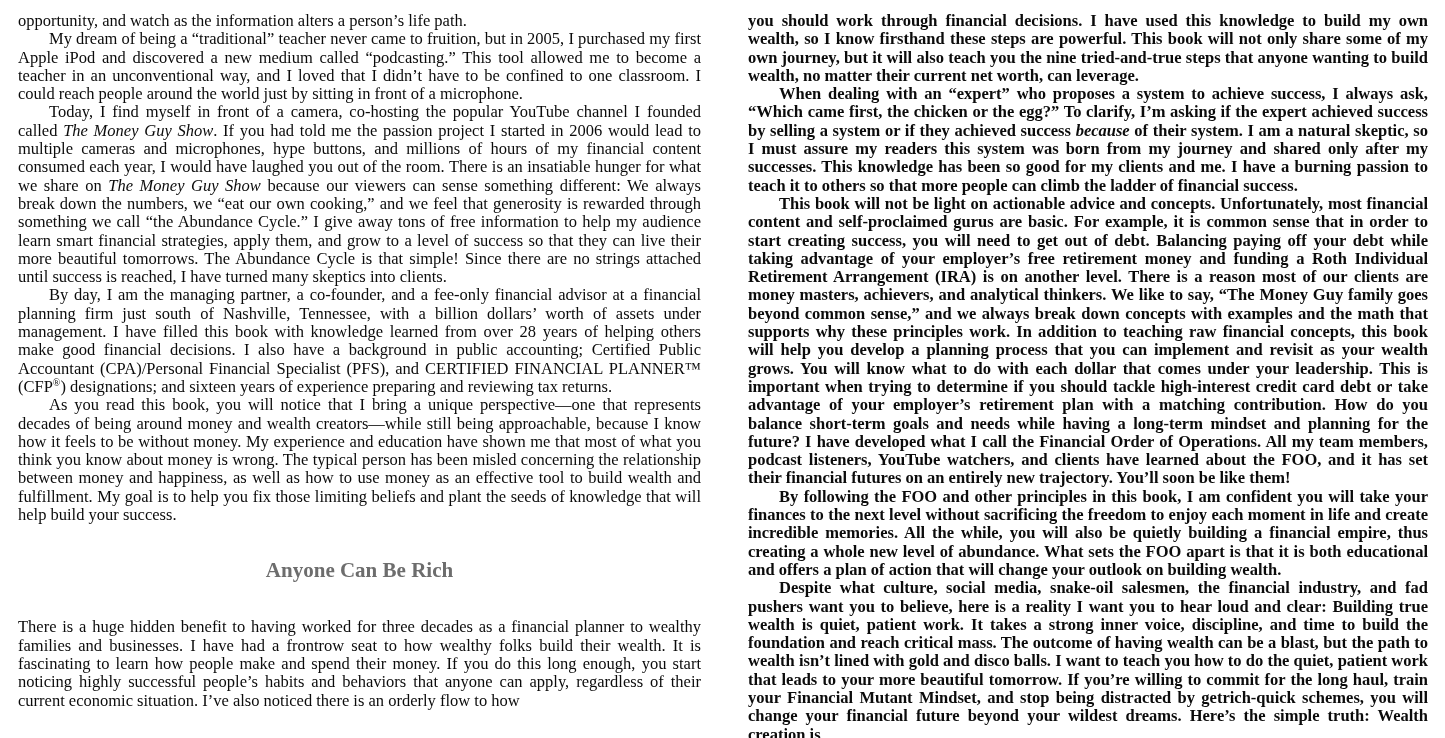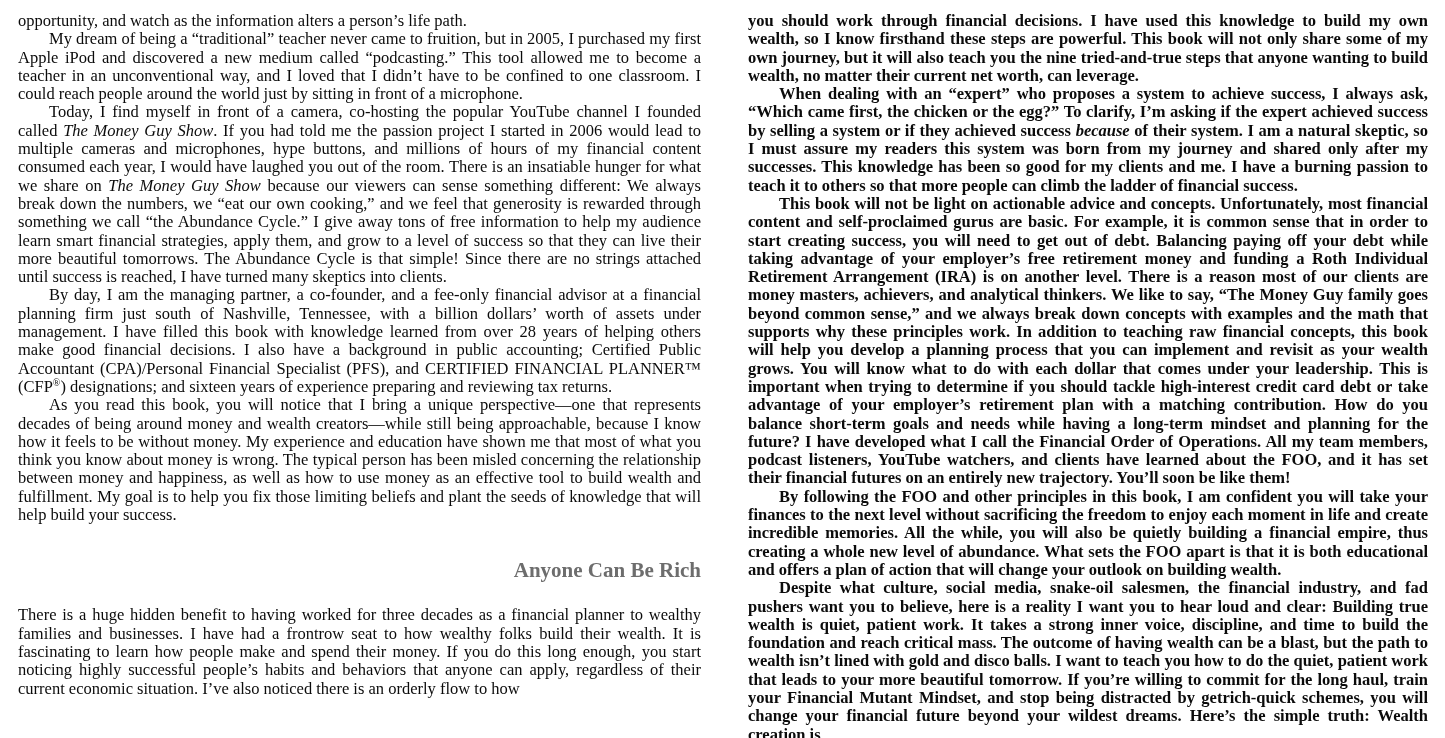--- a/index.html
+++ b/index.html
@@ -26,22 +26,22 @@
   .page-right { width: 680px; font-weight: bold; }
   .para { margin: 0; }
   .para.indent { text-indent: 31px; }
   .para em { font-style: italic; }
   .para sup { font-size: 0.6em; line-height: 0; vertical-align: super; }
   .section-heading {
     font-size: 21px;
     line-height: 24px;
     font-weight: bold;
     color: var(--heading, #6d6d6d);
-    text-align: right;
-    margin: 34px 0 24px 0;
+    text-align: center;
+    margin: 34px 0 36px 0;
     text-indent: 0;
   }
 </style>
 </head>
 <body>
 
 <div class="book">
   <div class="page page-left">
       <p class="para"><span>opportunity, and watch as the information alters a person’s life path.</span></p>
       <p class="para indent"><span>My dream of being a “traditional” teacher never came to fruition, but in 2005, I purchased my first Apple iPod and discovered a new medium called “podcasting.” This tool allowed me to become a teacher in an unconventional way, and I loved that I didn’t have to be confined to one classroom. I could reach people around the world just by sitting in front of a microphone.</span></p>

